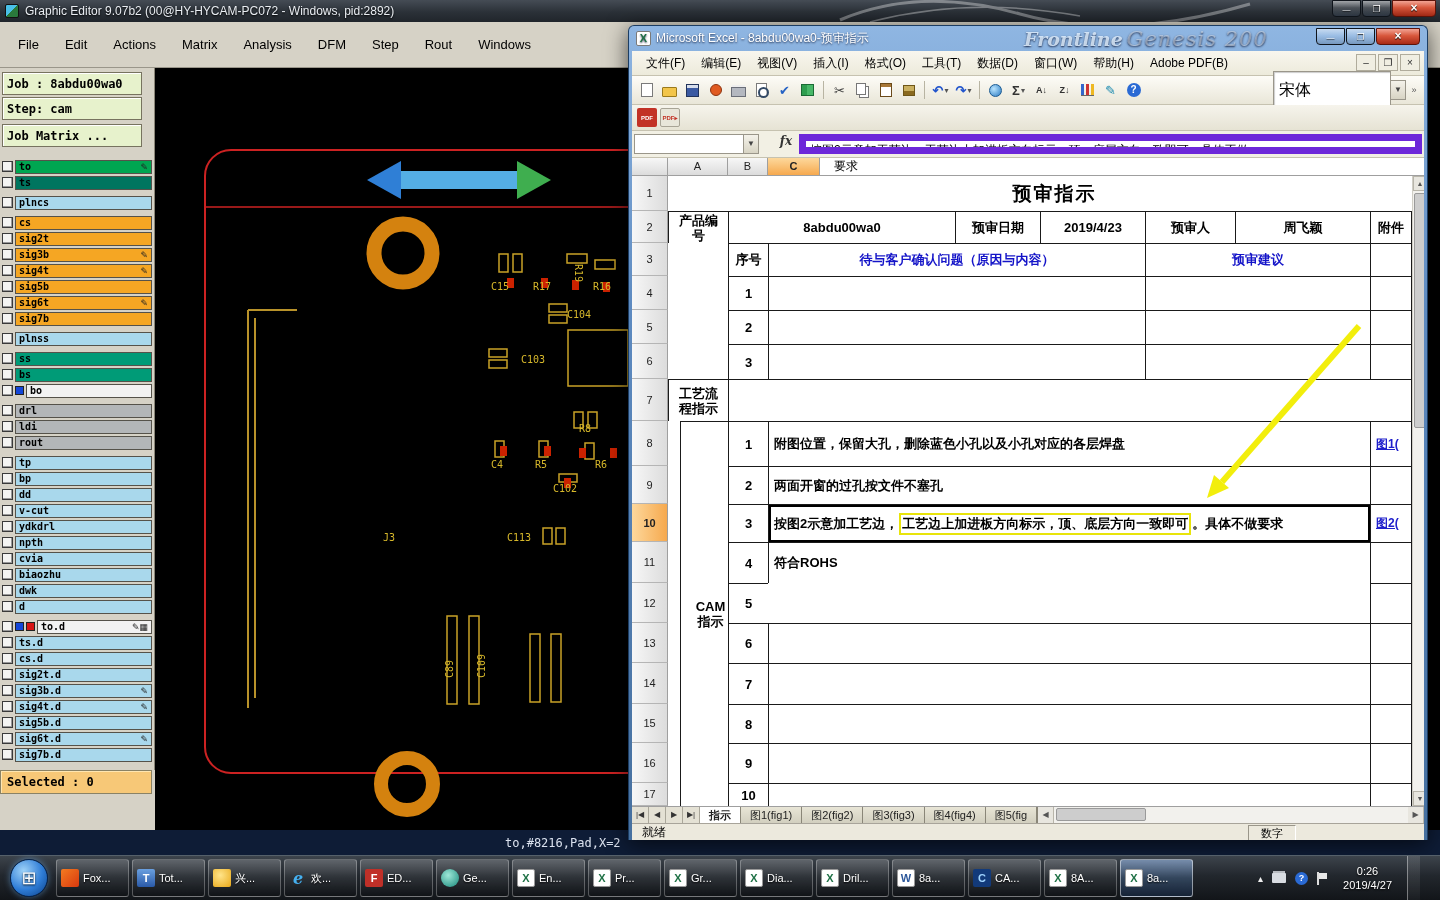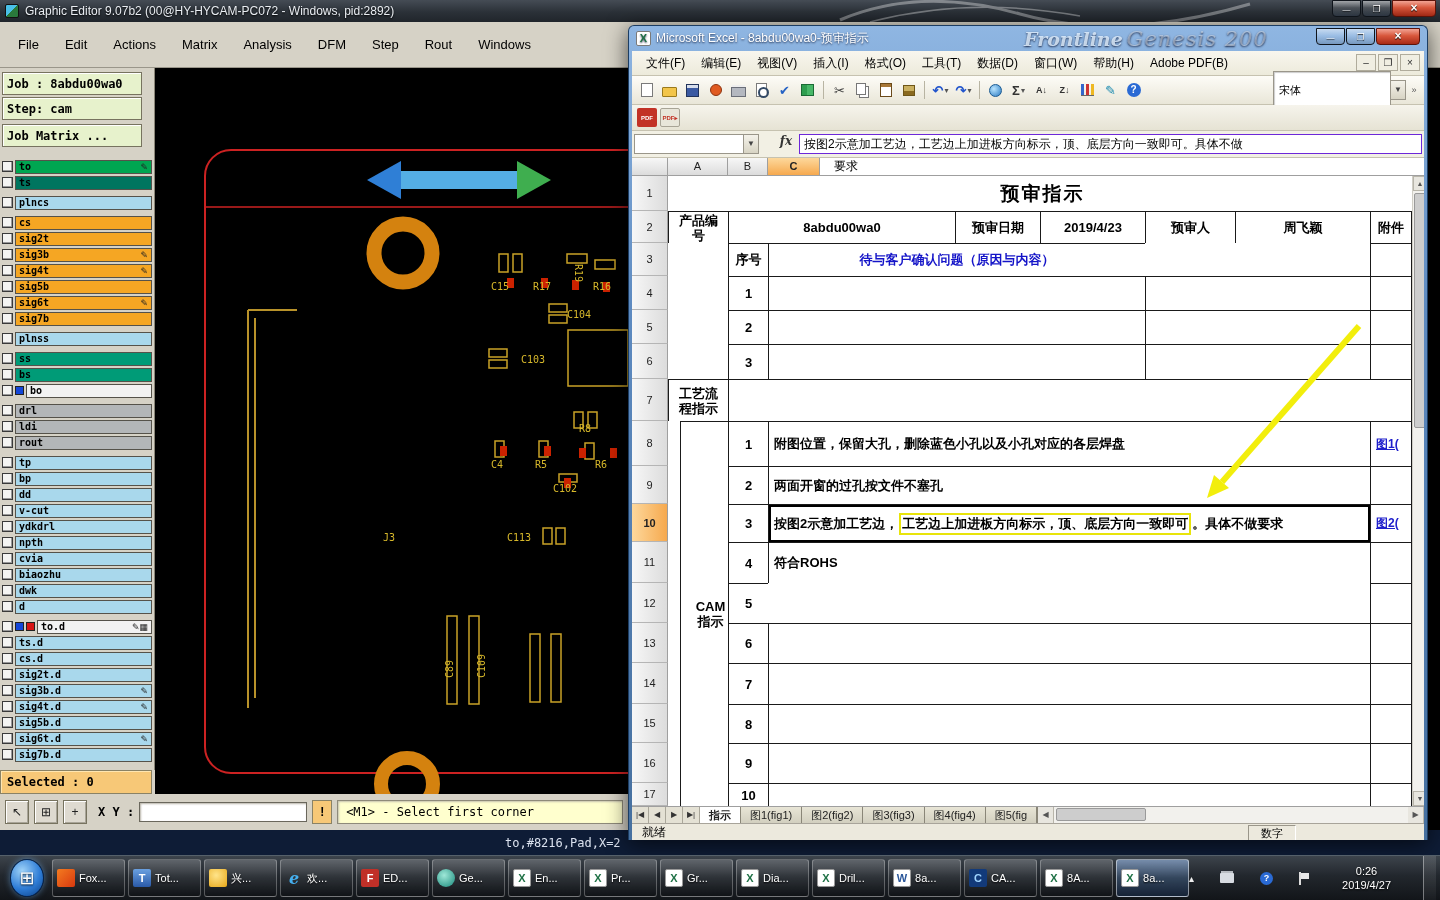--- a/index.html
+++ b/index.html
@@ -77,34 +77,34 @@
 .t-redo::before{content:"↷";color:#2255cc;font-weight:bold;font-size:13px}
 .s-globe{width:13px;height:13px;border-radius:50%;background:radial-gradient(circle at 35% 35%,#b8e4ff,#2a7ac2);border:1px solid #1a5a92}
 .t-sum::before{content:"Σ";font-weight:bold;font-size:13px}
 .t-saz::before{content:"A↓";font:bold 9px "Liberation Sans",sans-serif}
 .t-sza::before{content:"Z↓";font:bold 9px "Liberation Sans",sans-serif}
 .s-chart{width:13px;height:12px;border-bottom:1px solid #666;background:linear-gradient(90deg,#3366cc 0 3px,transparent 3px 5px,#cc3333 5px 8px,transparent 8px 10px,#eeb822 10px 13px)}
 .t-draw::before{content:"✎";color:#1a8ab0;font-size:13px}
 .t-help::before{content:"?";background:#2a6ad4;color:#fff;border-radius:50%;width:14px;height:14px;line-height:14px;font-size:10px;font-weight:bold;display:inline-block;text-align:center}
 .car::after{content:"▾";font-size:8px;color:#555;margin-left:1px}
 .fontbox{margin-left:auto;display:flex;align-items:center}
-.fontfield{width:118px;height:36px;background:#fff;border:1px solid #9a968a;box-shadow:inset 1px 1px 1px #ccc;font-size:11px;display:flex;align-items:center;padding:18px 5px}
+.fontfield{width:118px;height:36px;background:#fff;border:1px solid #9a968a;box-shadow:inset 1px 1px 1px #ccc;font-size:16px;display:flex;align-items:center;padding:18px 5px}
 .fontdrop{width:15px;height:20px;background:linear-gradient(180deg,#f4f2ea,#d8d4c4);border:1px solid #9a968a;border-left:none;text-align:center;line-height:18px;font-size:8px;color:#444}
 .tbmore{width:12px;height:21px;color:#555;font-size:9px;text-align:center;line-height:21px}
 .xl-tb2{position:absolute;left:0;right:0;top:54px;height:26px;background:linear-gradient(180deg,#f6f4ec,#e6e3d4);border-bottom:1px solid #c6c2b0;display:flex;align-items:center;gap:3px;padding:0 5px}
 .xp{width:20px;height:19px;border-radius:2px;display:flex;align-items:center;justify-content:center}
 .xp1{background:#c23226;color:#fff;font:bold 6px "Liberation Sans",sans-serif}
 .xp1::before{content:"PDF"}
 .xp2{background:#e8e6da;border:1px solid #a8a496;color:#c23226;font:bold 6px "Liberation Sans",sans-serif}
 .xp2::before{content:"PDF▸"}
 .xl-formula{position:absolute;left:0;right:0;top:80px;height:27px;background:#f2f0e4;border-bottom:1px solid #c6c2b0;display:flex;align-items:center;padding:3px 2px}
 .namebox{width:110px;height:20px;background:#fff;border:1px solid #9a968a;font-size:12px;padding:0 4px}
 .nbdrop{width:15px;height:20px;background:linear-gradient(180deg,#f4f2ea,#d8d4c4);border:1px solid #9a968a;border-left:none;text-align:center;line-height:18px;font-size:8px;color:#444}
 .fxbtn{width:26px;height:20px;margin-left:14px;text-align:center;line-height:20px;font:italic bold 12px "DejaVu Serif",serif;color:#333}
-.ffield{flex:1;height:20px;background:#fff;border:1px solid #6d28d9;font-size:12px;line-height:19px;padding:0 4px;white-space:nowrap;overflow:hidden}
+.ffield{flex:1;height:20px;background:#fff;border:7px solid #6d28d9;font-size:12px;line-height:19px;padding:0 4px;white-space:nowrap;overflow:hidden}
 .xl-colhdr{position:absolute;left:0;right:0;top:107px;height:18px;display:flex}
 .hcell{height:18px;background:linear-gradient(180deg,#f7f7f7,#dcdcdc);border-right:1px solid #9f9f9f;border-bottom:1px solid #9f9f9f;text-align:center;font-size:11px;line-height:17px;color:#222}
 .hcell.or{background:linear-gradient(180deg,#fdd89c,#f6a94e);font-weight:bold}
 .hoverlay{flex:1;background:#fff;border-bottom:1px solid #9f9f9f;font-size:12px;line-height:17px;padding-left:14px;white-space:nowrap;overflow:hidden}
 .xl-gridwrap{position:absolute;left:0;top:125px;width:794px;height:630px;background:#fff}
 .xl-rowhdr{position:absolute;left:0;top:0;width:36px;height:630px;background:#e8e8e8}
 .rcell{width:36px;background:linear-gradient(90deg,#f7f7f7,#dcdcdc);border-right:1px solid #9f9f9f;border-bottom:1px solid #b5b5b5;text-align:center;font-size:11px;color:#222;display:flex;align-items:center;justify-content:center}
 .rcell.or{background:linear-gradient(90deg,#fdd89c,#f6a94e);font-weight:bold}
 .xl-grid{position:absolute;left:36px;top:0;width:744px;height:630px;background:#fff;overflow:hidden}
 .c{position:absolute;border-left:1px solid #1a1a1a;border-top:1px solid #1a1a1a;background:#fff;font-size:13px;font-weight:bold;overflow:hidden;display:flex;align-items:center;padding:0 5px}
@@ -146,21 +146,21 @@
 .tic{width:18px;height:18px;border-radius:2px;flex:0 0 auto;display:flex;align-items:center;justify-content:center;font:bold 11px "Liberation Sans",sans-serif}
 .ic-foxmail{background:linear-gradient(135deg,#f47b20,#d8390f)}
 .ic-totalcmd{background:linear-gradient(180deg,#6aa0e0,#2a5aa8);color:#fff}.ic-totalcmd::before{content:"T"}
 .ic-yellow{background:radial-gradient(circle at 40% 35%,#ffe48a,#e8a818)}
 .ic-ie{color:#45b0f0;font:bold italic 16px "DejaVu Serif",serif}.ic-ie::before{content:"e"}
 .ic-eda{background:#c03028;color:#fff}.ic-eda::before{content:"F"}
 .ic-genesis{background:radial-gradient(circle at 40% 35%,#9fe8d8,#17897a);border-radius:50%}
 .ic-excel{background:#fff;border:1px solid #999;color:#1e7145}.ic-excel::before{content:"X"}
 .ic-word{background:#fff;border:1px solid #999;color:#2b579a}.ic-word::before{content:"W"}
 .ic-cam{background:#123a7a;color:#9fd4ff}.ic-cam::before{content:"C"}
-.tray{margin-left:auto;display:flex;align-items:center;gap:26px;padding-right:4px;height:100%}
+.tray{margin-left:auto;display:flex;align-items:center;gap:9px;padding-right:20px;height:100%}
 .tri{color:#eee;font-size:10px}
 .tri.chev::before{content:"▴"}
 .tri.flag{width:11px;height:13px;position:relative}
 .tri.flag::before{content:"";position:absolute;left:0;top:0;width:2px;height:13px;background:#ddd}
 .tri.flag::after{content:"";position:absolute;left:2px;top:1px;width:8px;height:6px;background:#e8e8e8}
 .tri.printer{width:14px;height:10px;background:#d8dce2;border-radius:1px;box-shadow:0 -3px 0 -1px #b8bcc2}
 .tri.help{width:13px;height:13px;border-radius:50%;background:#2a6ad4;color:#fff;font-size:9px;font-weight:bold;text-align:center;line-height:13px}
 .tri.help::before{content:"?"}
 .clock{color:#fff;font-size:11px;text-align:center;line-height:14px;text-shadow:0 1px 2px #000;margin:0 6px}
 .showdesk{width:13px;height:45px;border-left:1px solid rgba(255,255,255,.4);background:linear-gradient(180deg,rgba(255,255,255,.12),rgba(255,255,255,.03))}
@@ -498,29 +498,20 @@
       <div class="lr">
           <i class="cb"></i>
           <b class="lp" style="background: rgb(169, 216, 236);">
             <u class="ln">sig7b.d</u>
           </b>
         </div>
     </div>
   </div>
 
   <div class="ge-selected">Selected : 0</div>
-  <div class="ge-ctrl">
-    <span class="gb gb1"></span>
-    <span class="gb gb2"></span>
-    <span class="gb gb3"></span>
-    <span class="xy">X Y :</span>
-    <input class="xyf" value="" style="">
-    <span class="alert">!</span>
-    <span class="msg">&lt;M1&gt; - Select first corner</span>
-  </div>
   <div class="ge-coord">
     <span>to,#8216,Pad,X=2</span>
   </div>
 </div>
 
 <div id="xl">
   <div class="xl-title">
     <span class="xl-appicon"></span>
     <span>Microsoft Excel - 8abdu00wa0-预审指示</span>
     <span class="wm">
@@ -637,30 +628,31 @@
         <div class="rcell or" style="height:38px">10</div>
         <div class="rcell" style="height:41px">11</div>
         <div class="rcell" style="height:40px">12</div>
         <div class="rcell" style="height:40px">13</div>
         <div class="rcell" style="height:41px">14</div>
         <div class="rcell" style="height:39px">15</div>
         <div class="rcell" style="height:40px">16</div>
         <div class="rcell" style="height:23px">17</div>
       </div>
       <div class="xl-grid">
-        <div class="c nb bigtitle" style="left:4px;top:0;width:626px;height:35px">预审指示</div>
+        <div class="c nb bigtitle" style="left:16px;top:0;width:626px;height:35px">预审指示</div>
         <div class="c ctr wrap" style="left:0;top:35px;width:60px;height:32px;padding:0 9px">产品编号</div>
         <div class="c ctr" style="left:60px;top:35px;width:227px;height:32px">8abdu00wa0</div>
         <div class="c ctr" style="left:287px;top:35px;width:85px;height:32px">预审日期</div>
         <div class="c ctr" style="left:372px;top:35px;width:105px;height:32px">2019/4/23</div>
         <div class="c ctr" style="left:477px;top:35px;width:90px;height:32px">预审人</div>
         <div class="c ctr" style="left:567px;top:35px;width:135px;height:32px">周飞颖</div>
         <div class="c ctr rb" style="left:702px;top:35px;width:42px;height:32px">附件</div>
         <div class="c ctr" style="left:60px;top:67px;width:40px;height:33px">序号</div>
         <div class="c ctr blue" style="left:100px;top:67px;width:377px;height:33px">待与客户确认问题（原因与内容）</div>
+        <div class="c ctr blue" style="left:477px;top:67px;width:225px;height:33px">预审建议</div>
         <div class="c rb" style="left:702px;top:67px;width:42px;height:33px"></div>
         <div class="c ctr" style="left:60px;top:100px;width:40px;height:34px">1</div>
         <div class="c" style="left:100px;top:100px;width:377px;height:34px"></div>
         <div class="c" style="left:477px;top:100px;width:225px;height:34px"></div>
         <div class="c rb" style="left:702px;top:100px;width:42px;height:34px"></div>
         <div class="c ctr" style="left:60px;top:134px;width:40px;height:34px">2</div>
         <div class="c" style="left:100px;top:134px;width:377px;height:34px"></div>
         <div class="c" style="left:477px;top:134px;width:225px;height:34px"></div>
         <div class="c rb" style="left:702px;top:134px;width:42px;height:34px"></div>
         <div class="c ctr" style="left:60px;top:168px;width:40px;height:35px">3</div>

